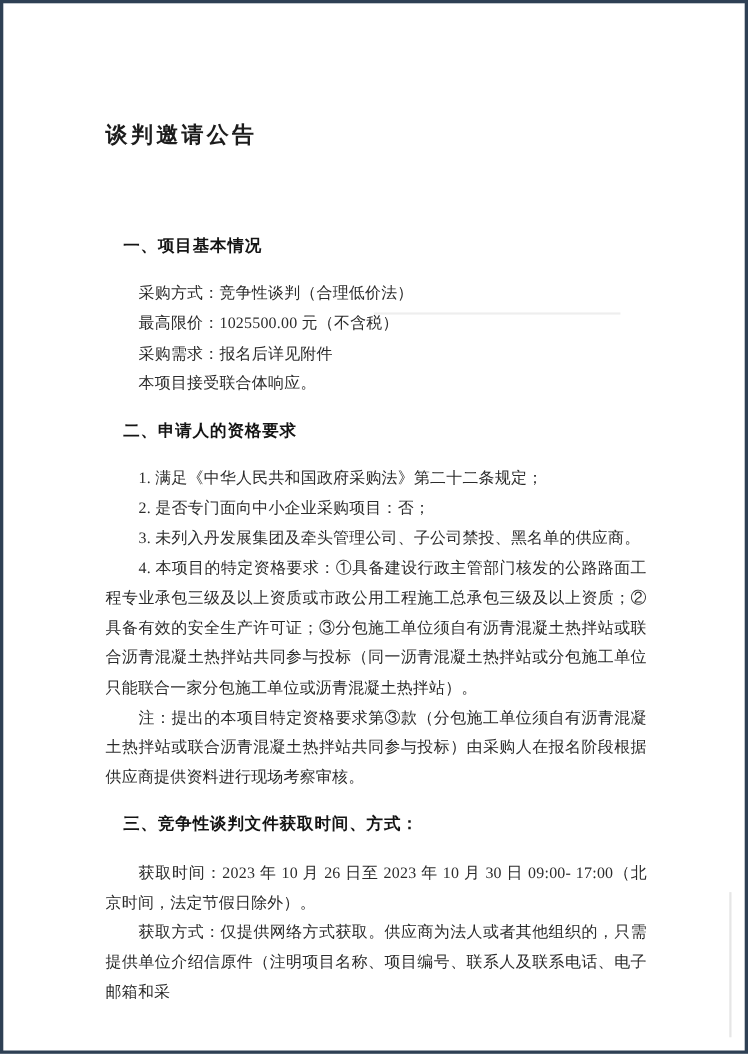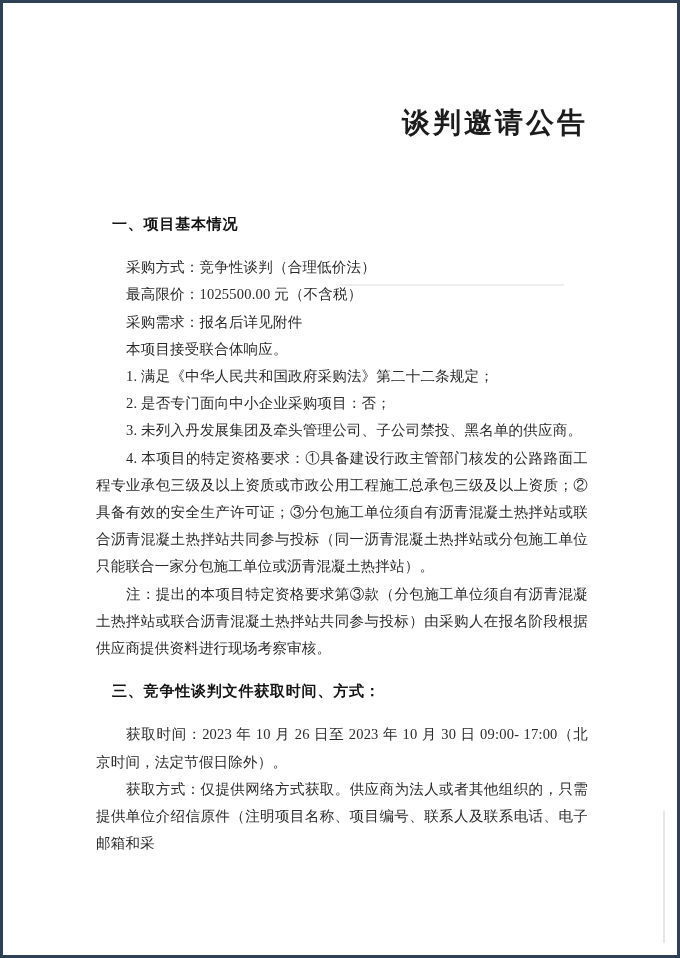--- a/index.html
+++ b/index.html
@@ -26,22 +26,22 @@
     left: 93px;
     top: 0;
     width: 492px;
     color: #2b2b2b;
     font-size: 14.5px;
     line-height: 27.2px;
     letter-spacing: 0.2px;
   }
   .doc-title {
     margin: 100px 0 68px 0;
-    text-align: right;
-    font-size: 28px;
+    text-align: left;
+    font-size: 20px;
     line-height: 40px;
     font-weight: 700;
     letter-spacing: 3px;
     color: #1c1c1c;
   }
   .section {
     margin: 0;
   }
   .section-heading {
     margin: 16px;
@@ -91,20 +91,21 @@
 
     <div class="section">
       <h2 class="section-heading">一、项目基本情况</h2>
       <p class="para">采购方式：竞争性谈判（合理低价法）</p>
       <p class="para">最高限价：1025500.00 元（不含税）</p>
       <p class="para">采购需求：报名后详见附件</p>
       <p class="para">本项目接受联合体响应。</p>
     </div>
 
     <div class="section">
+      <h2 class="section-heading">二、申请人的资格要求</h2>
       <p class="para">1. 满足《中华人民共和国政府采购法》第二十二条规定；</p>
       <p class="para">2. 是否专门面向中小企业采购项目：否；</p>
       <p class="para">3. 未列入丹发展集团及牵头管理公司、子公司禁投、黑名单的供应商。</p>
       <p class="para">4. 本项目的特定资格要求：①具备建设行政主管部门核发的公路路面工程专业承包三级及以上资质或市政公用工程施工总承包三级及以上资质；②具备有效的安全生产许可证；③分包施工单位须自有沥青混凝土热拌站或联合沥青混凝土热拌站共同参与投标（同一沥青混凝土热拌站或分包施工单位只能联合一家分包施工单位或沥青混凝土热拌站）。</p>
       <p class="para">注：提出的本项目特定资格要求第③款（分包施工单位须自有沥青混凝土热拌站或联合沥青混凝土热拌站共同参与投标）由采购人在报名阶段根据供应商提供资料进行现场考察审核。</p>
     </div>
 
     <div class="section">
       <h2 class="section-heading">三、竞争性谈判文件获取时间、方式：</h2>
       <p class="para">获取时间：2023 年 10 月 26 日至 2023 年 10 月 30 日 09:00- 17:00（北京时间，法定节假日除外）。</p>

